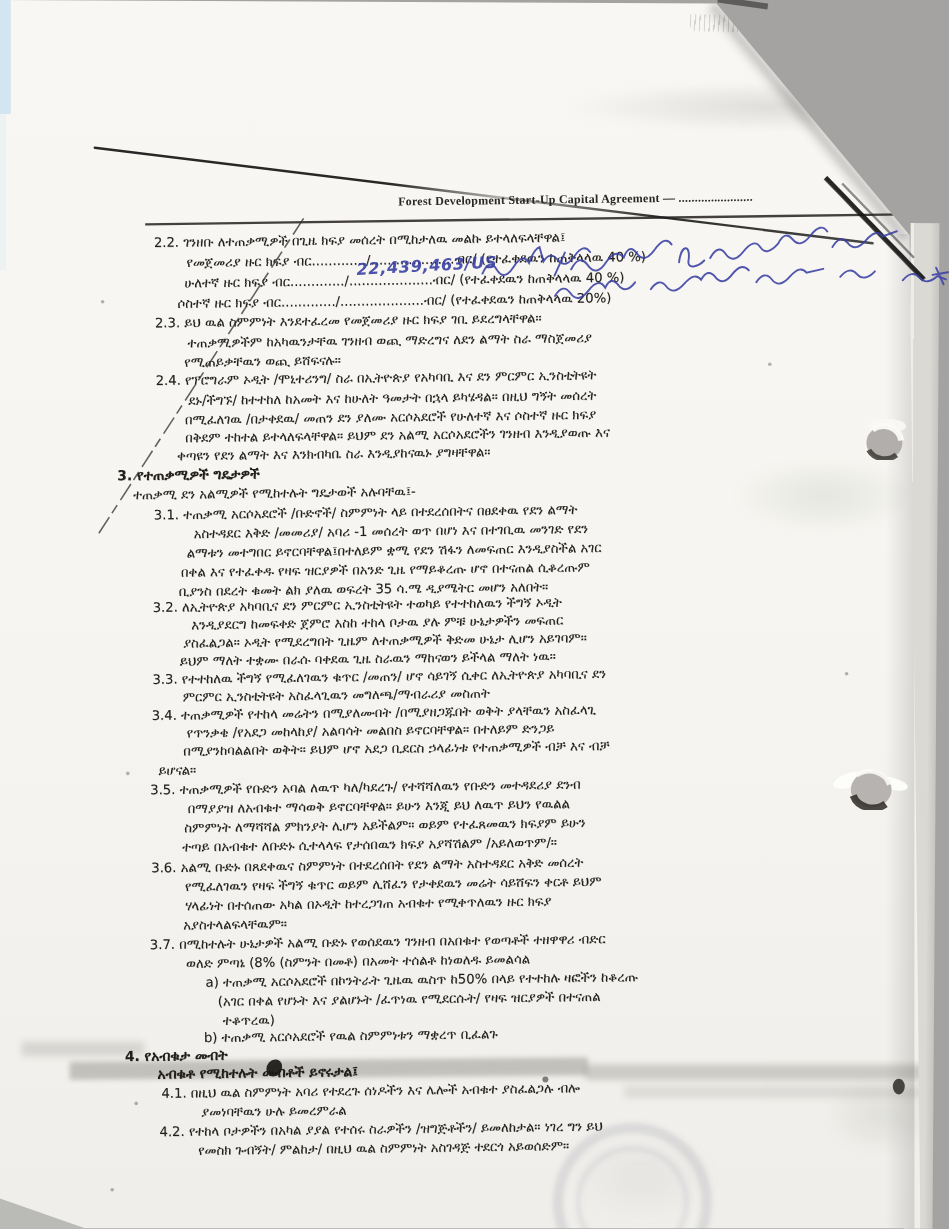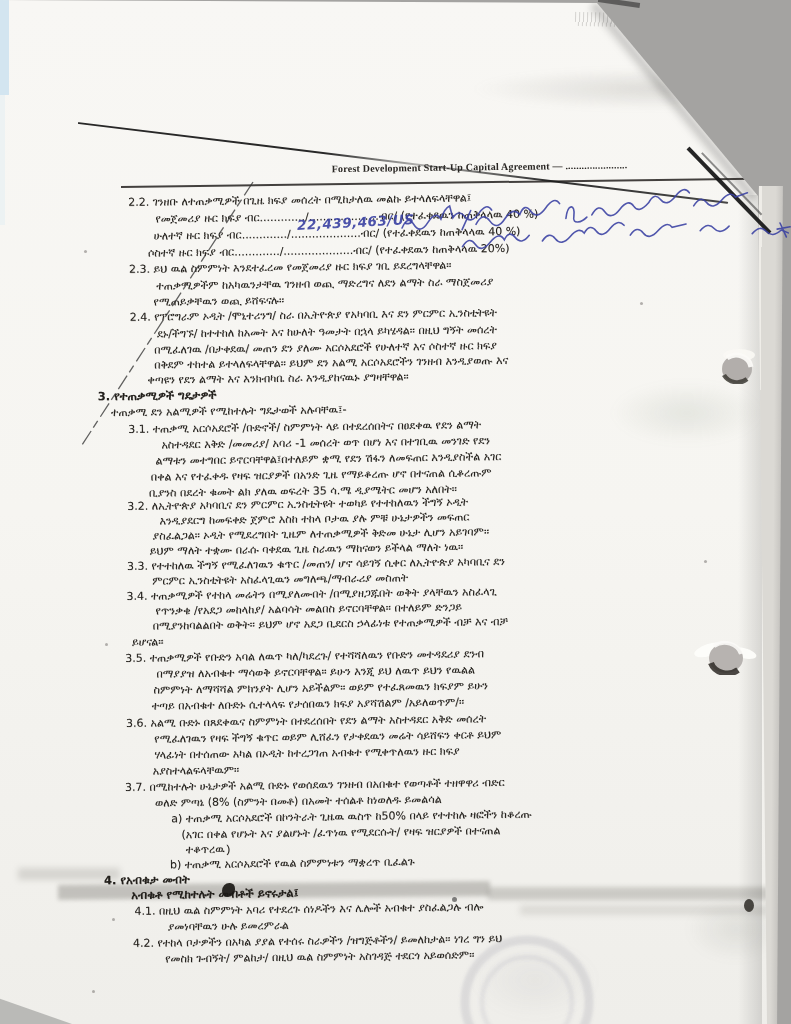--- a/index.html
+++ b/index.html
@@ -157,21 +157,21 @@
         <div class="tl" style="left: 152px; top: 684px;">ስምምነት ለማሻሻል ምክንያት ሊሆን አይችልም። ወይም የተፈጸመዉን ክፍያም ይሁን</div>
         <div class="tl" style="left: 150px; top: 700px;">ተጣይ በአብቁተ ለቡድኑ ሲተላላፍ የታሰበዉን ክፍያ አያሻሽልም /አይለወጥም/።</div>
         <div class="tl" style="left: 124px; top: 717px;">3.6. አልሚ ቡድኑ በጸደቀዉና ስምምነት በተደረሰበት የደን ልማት አስተዳደር አቅድ መሰረት</div>
         <div class="tl" style="left: 152px; top: 733px;">የሚፈለገዉን የዛፍ ችግኝ ቁጥር ወይም ሊሸፈን የታቀደዉን መሬት ሳይሸፍን ቀርቶ ይህም</div>
         <div class="tl" style="left: 152px; top: 749px;">ሃላፊነት በተሰጠው አካል በኦዲት ከተረጋገጠ አብቁተ የሚቀጥለዉን ዙር ክፍያ</div>
         <div class="tl" style="left: 150px; top: 765px;">አያስተላልፍላቸዉም።</div>
         <div class="tl" style="left: 122px; top: 781px;">3.7. በሚከተሉት ሁኔታዎች አልሚ ቡድኑ የወሰደዉን ገንዘብ በአበቁተ የወጣቶች ተዘዋዋሪ ብድር</div>
         <div class="tl" style="left: 152px; top: 797px;">ወለድ ምጣኔ (8% (ስምንት በመቶ) በአመት ተሰልቶ ከነወለዱ ይመልሳል</div>
         <div class="tl" style="left: 168px; top: 813px;">a) ተጠቃሚ አርሶአደሮች በኮንትራት ጊዜዉ ዉስጥ ከ50% በላይ የተተከሉ ዛፎችን ከቆረጡ</div>
         <div class="tl" style="left: 178px; top: 829px;">(አገር በቀል የሆኑት እና ያልሆኑት /ፈጥነዉ የሚደርሱት/ የዛፍ ዝርያዎች በተናጠል</div>
-        <div class="tl" style="left: 182px; top: 845px; font-family: Liberation Mono, monospace;">ተቆጥረዉ)</div>
+        <div class="tl" style="left: 182px; top: 845px;">ተቆጥረዉ)</div>
         <div class="tl" style="left: 166px; top: 859px;">b) ተጠቃሚ አርሶአደሮች የዉል ስምምነቱን ማቋረጥ ቢፈልጉ</div>
         <div class="tl b" style="left: 100px; top: 874px;">4. የአብቁታ መብት</div>
         <div class="tl b" style="left: 127px; top: 889px;">አብቁቶ የሚከተሉት መብቶች ይኖሩታል፤</div>
         <div class="tl" style="left: 130px; top: 905px;">4.1. በዚህ ዉል ስምምነት አባሪ የተደረጉ ሰነዶችን እና ሌሎች አብቁተ ያስፈልጋሉ ብሎ</div>
         <div class="tl" style="left: 163px; top: 921px;">ያመነባቸዉን ሁሉ ይመረምራል</div>
         <div class="tl" style="left: 128px; top: 937px;">4.2. የተከላ ቦታዎችን በአካል ያያል የተሰሩ ስራዎችን /ዝግጅቶችን/ ይመለከታል። ነገረ ግን ይህ</div>
         <div class="tl" style="left: 160px; top: 953px;">የመስክ ጉብኝት/ ምልከታ/ በዚህ ዉል ስምምነት አስገዳጅ ተደርጎ አይወሰድም።</div>
       </div>
   </div>
 

